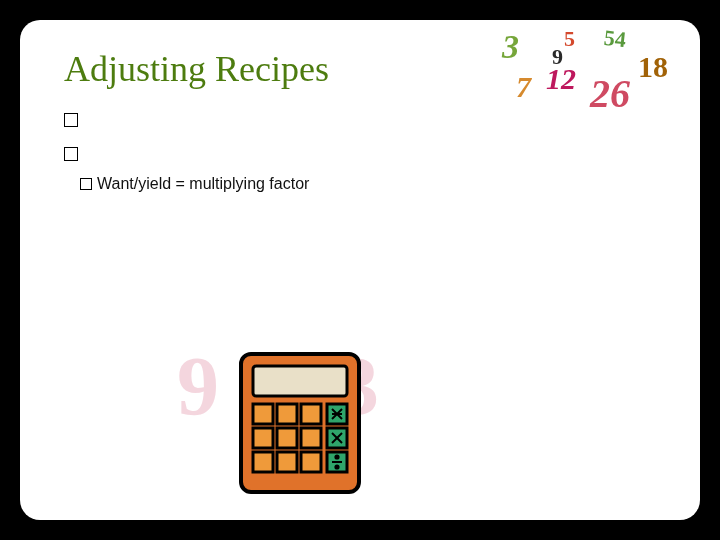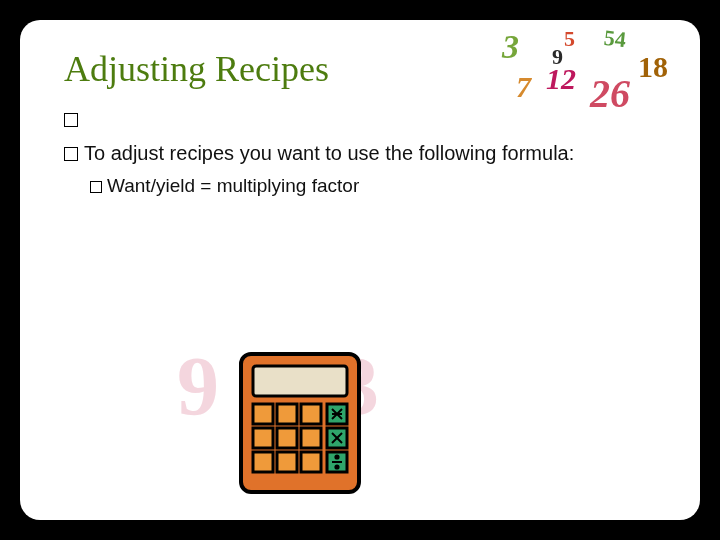--- a/index.html
+++ b/index.html
@@ -39,22 +39,22 @@
   .b1 .glyph, .b2 .glyph {
     display: inline-block;
     width: 14px;
     height: 14px;
     border: 1.5px solid #000;
     margin-right: 6px;
     position: relative;
     top: 1px;
   }
   .sub {
-    margin-left: 26px;
-    font-size: 19px;
+    margin-left: 16px;
+    font-size: 16px;
     line-height: 1.3;
   }
   .sub .glyph {
     display: inline-block;
     width: 12px;
     height: 12px;
     border: 1.5px solid #000;
     margin-right: 5px;
     position: relative;
     top: 1px;
@@ -123,21 +123,21 @@
     <span class="dn n26">26</span>
   </div>
 
   <h1 class="title">Adjusting Recipes</h1>
 
   <div class="bullets">
     <div class="b1">
       <span class="glyph"></span>
     </div>
     <div class="b1">
-      <span class="glyph"></span><span>To adjust recipes you want to use the following formula:</span>
+      <span class="glyph"></span>
     </div>
     <div class="sub">
       <span class="glyph"></span><span>Want/yield = multiplying factor</span>
     </div>
   </div>
 
   <div class="calc-wrap">
     <span class="faded-digits fd9">9</span>
     <span class="faded-digits fd3">3</span>
     <svg class="calc" viewBox="0 0 130 150">

